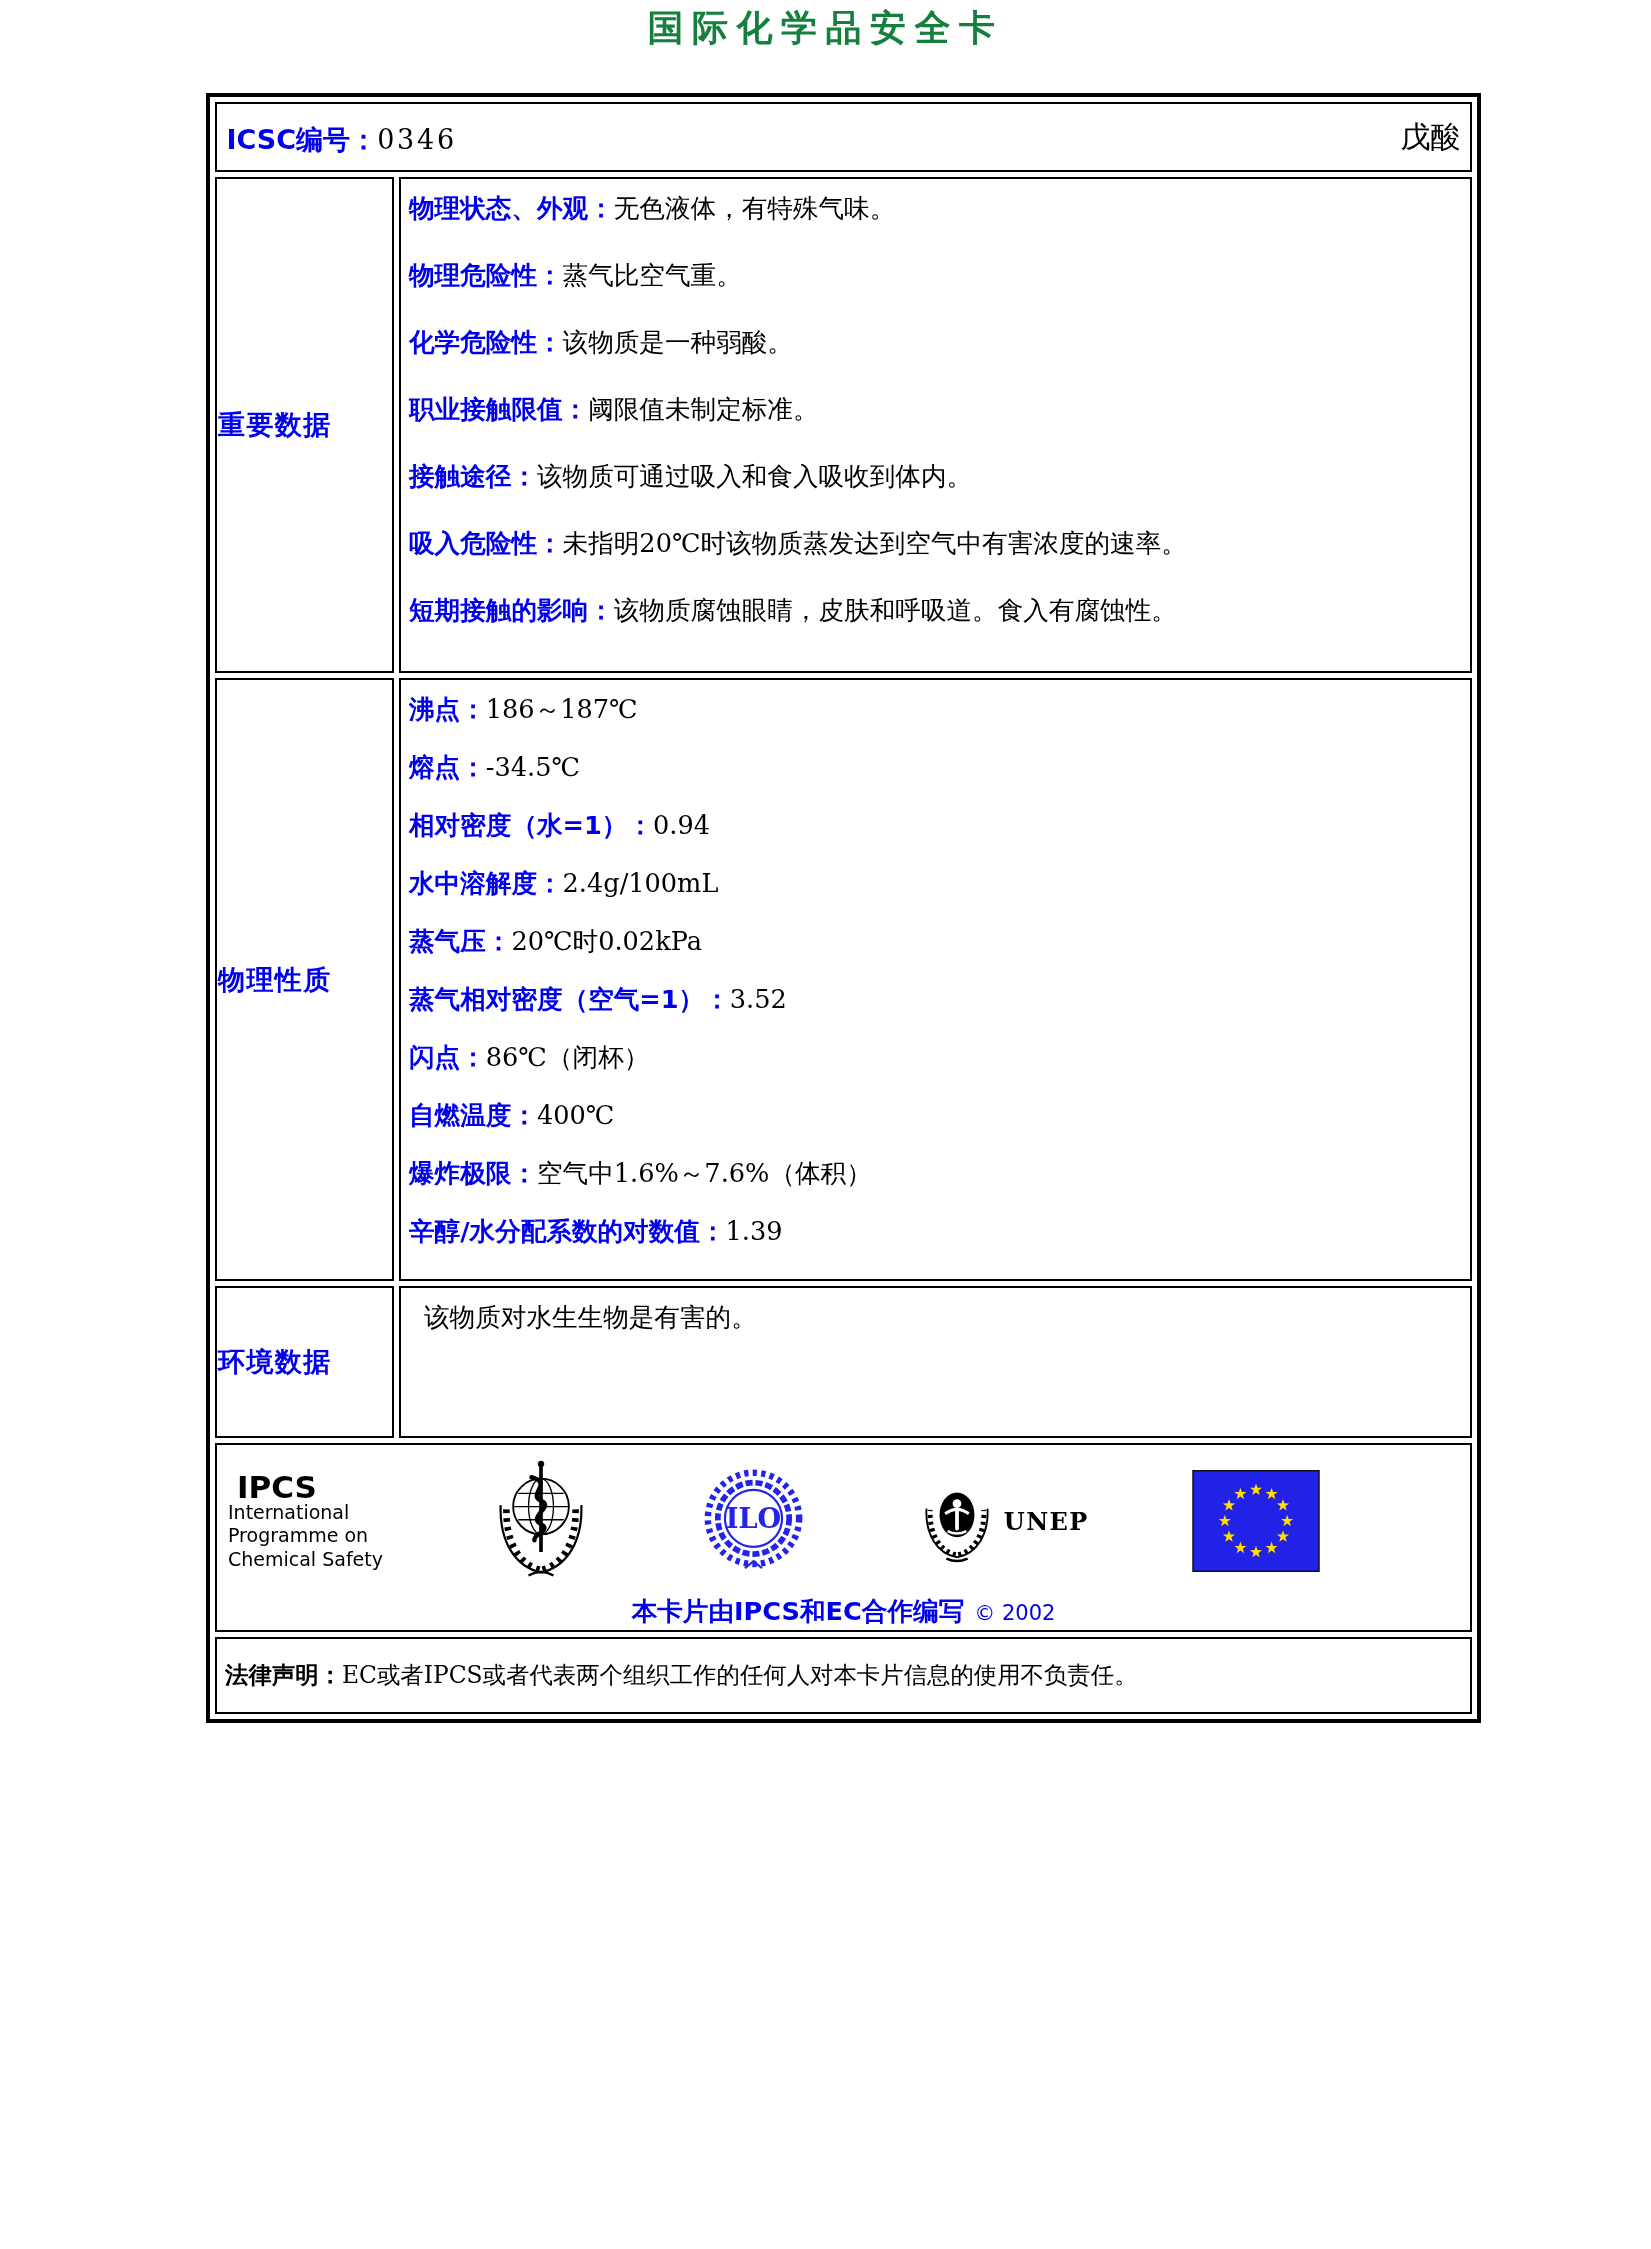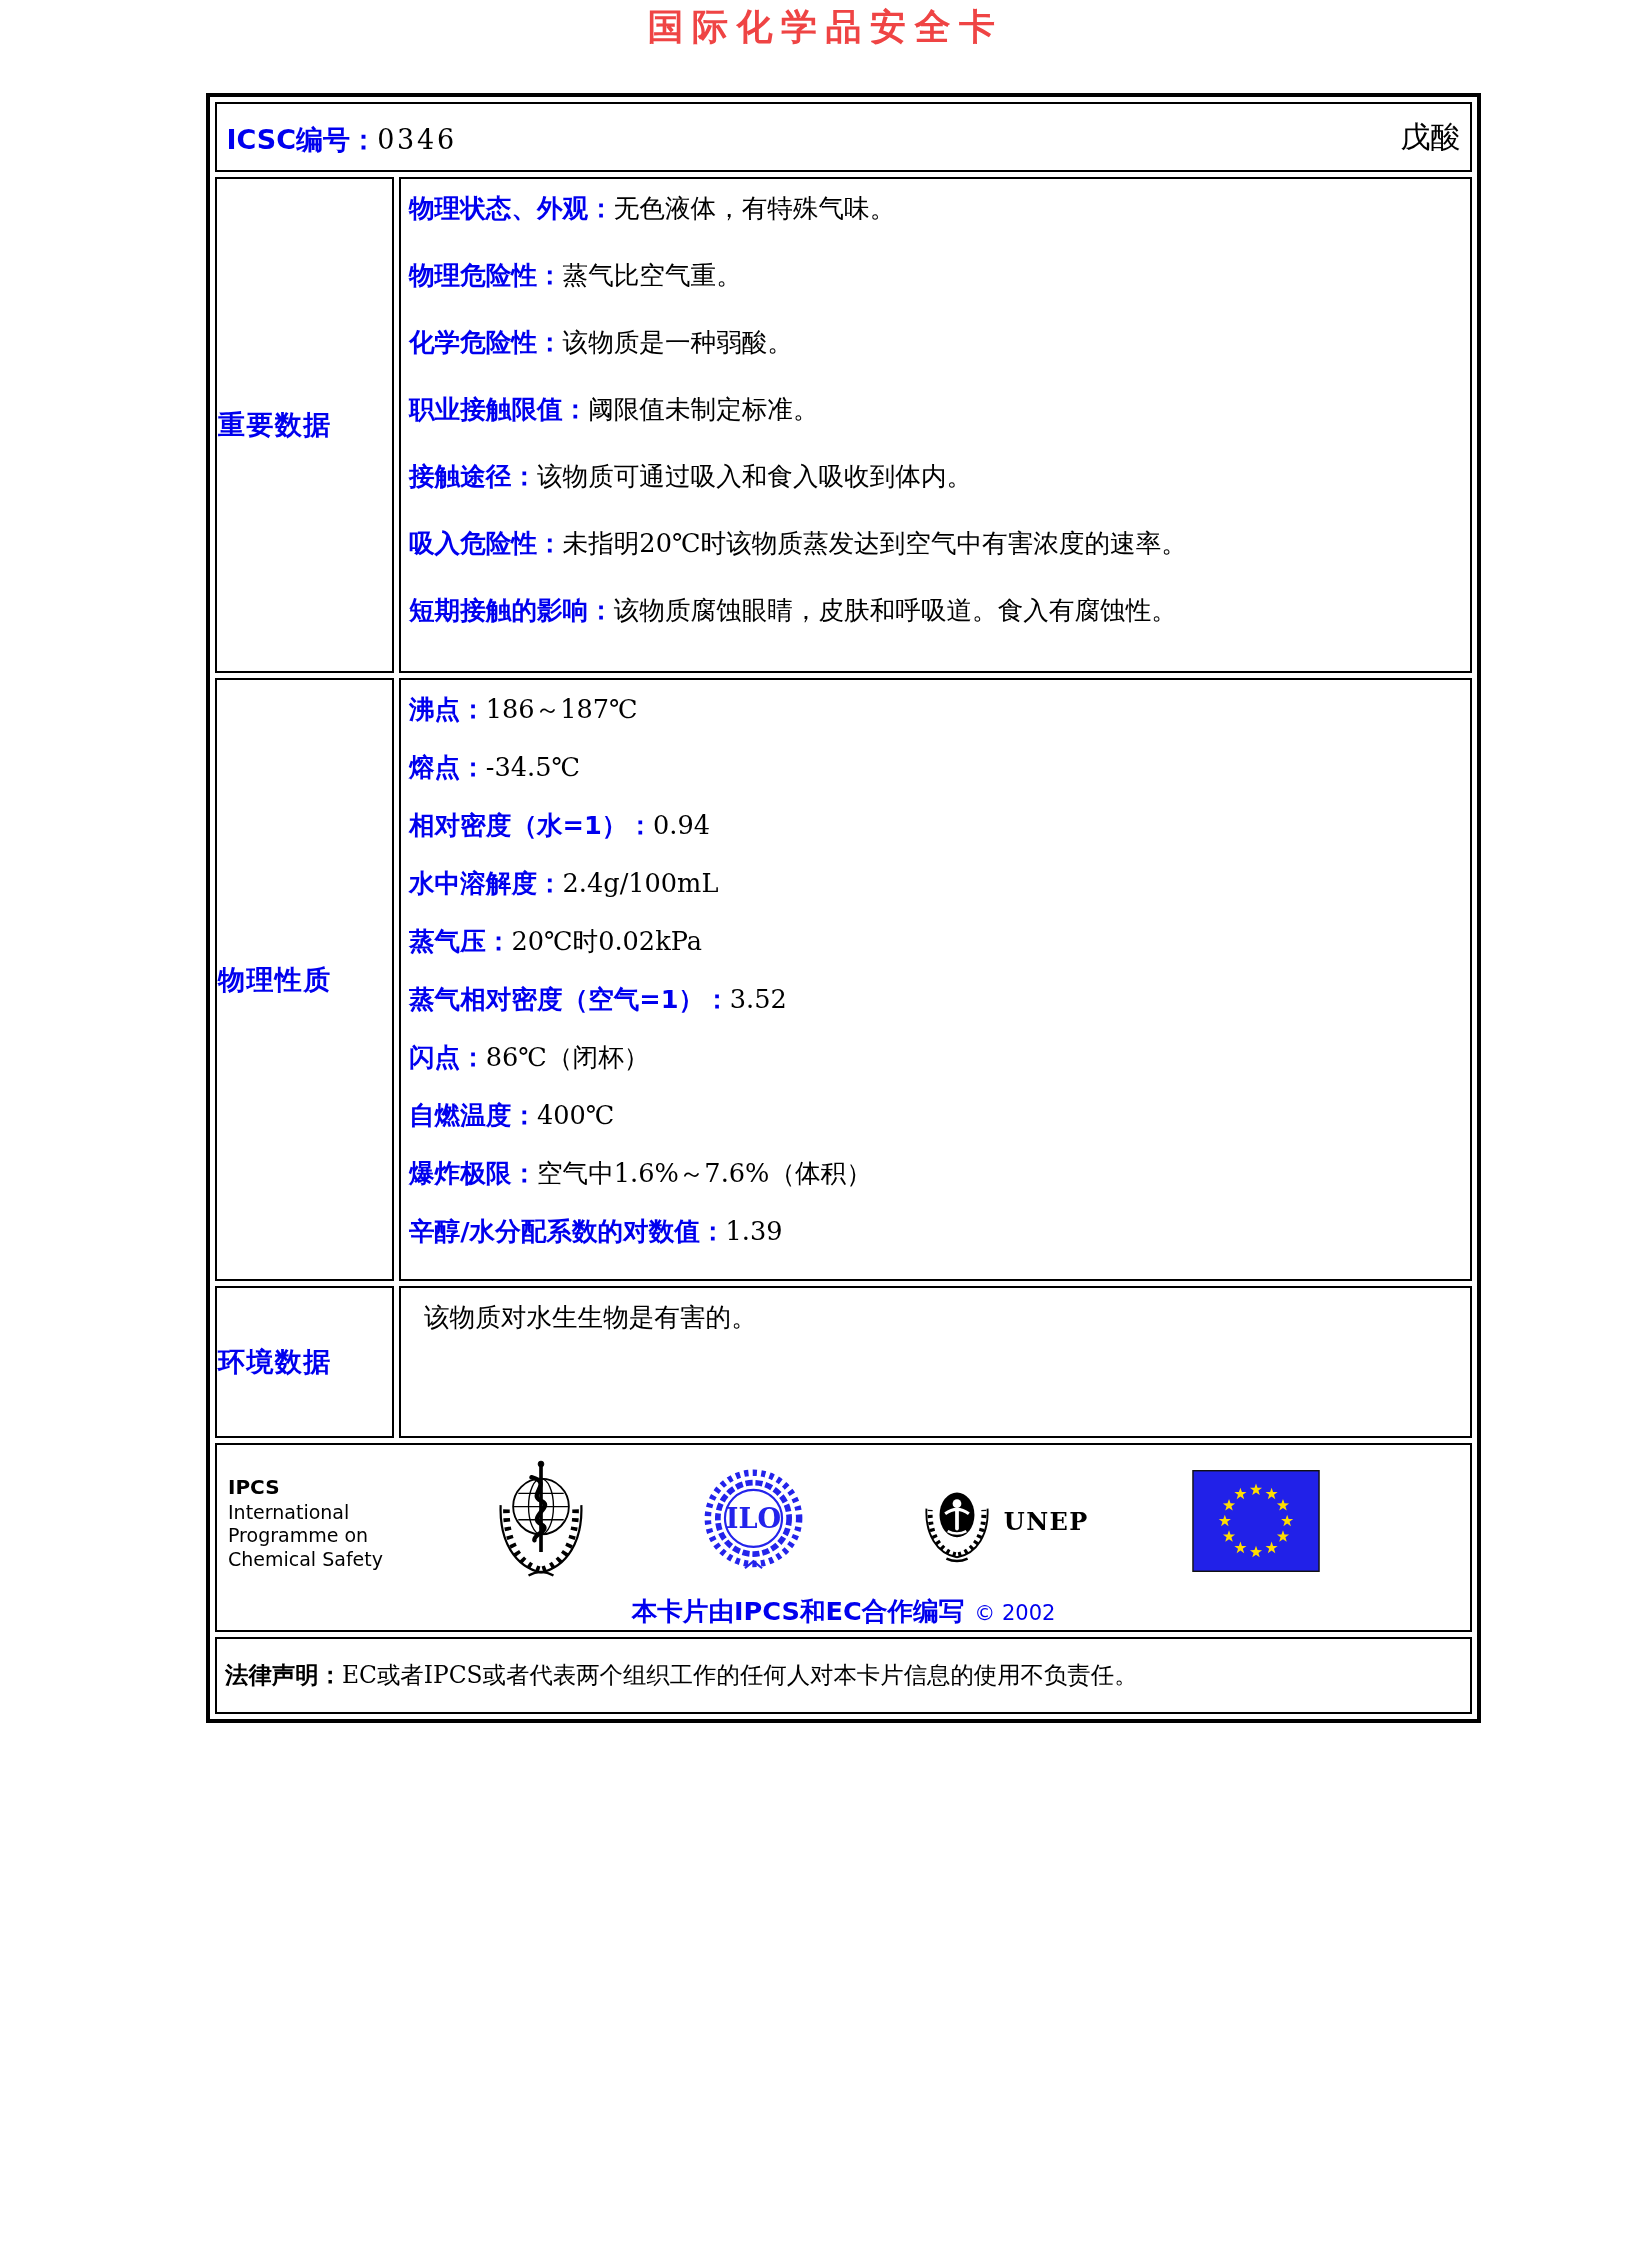--- a/index.html
+++ b/index.html
@@ -1,23 +1,23 @@
 <!DOCTYPE html>
 <html style="font-size:11.4px"><head>
 <meta charset="utf-8">
 <style>
   html,body{margin:0;padding:0;}
   body{
     width:1651px;height:2250px;background:#ffffff;position:relative;
     font-family:"DejaVu Sans","Liberation Sans",sans-serif;
   }
   .page-title{
-    margin-top:7px;text-align:center;color:#ef4444;font-weight:bold;
+    margin-top:7px;text-align:center;color:#15803d;font-weight:bold;
     font-size:36px;line-height:41px;letter-spacing:8.5px;
-    font-family:Liberation Serif, serif;
+    font-family:Liberation Sans, sans-serif;
   }
   table.card{
     table-layout:fixed;width:1275px;margin:45px 0 0 206px;
     border:4.3px solid #000;border-collapse:separate;border-spacing:5px;background:#fff;
   }
   td{border:2.1px solid #000;vertical-align:top;background:#fff;overflow:hidden;}
   td.hdr{height:64px;vertical-align:middle;}
   .hdr-flex{display:flex;justify-content:space-between;align-items:flex-end;padding:0 8.5px;}
   .icsc-label{color:#0000EE;font-weight:bold;font-size:27px;}
   .icsc-number{color:#000;font-size:27px;letter-spacing:2.8px;font-family:"DejaVu Serif","Liberation Serif",serif;}
@@ -30,21 +30,21 @@
   td.c-notes{height:114px;}
   td.c-extra{height:114px;}
   .content-pad{padding:11.4px 10px 0 7px;}
   .field-line{line-height:34px;font-size:25.6px;margin:0 0 33px 0;}
   .prop-line{line-height:34px;font-size:25.6px;margin:0 0 24px 0;}
   .f-label{color:#0000EE;font-weight:bold;}
   .f-value{color:#000;font-family:"DejaVu Serif","Liberation Serif",serif;}
   td.logos{height:178px;vertical-align:top;}
   .logos-row{display:flex;justify-content:space-between;align-items:center;padding:10px 149px 0 10px;height:132px;}
   .ipcs-block{color:#000;}
-  .ipcs-acro{font-weight:bold;font-size:20px;line-height:28px;}
+  .ipcs-acro{font-weight:bold;font-size:31px;line-height:28px;margin-left:9px;}
   .ipcs-line{font-size:19px;line-height:23.4px;}
   .unep-block{display:flex;flex-direction:row;align-items:center;}
   .unep-text{font-family:"DejaVu Serif","Liberation Serif",serif;font-weight:bold;font-size:24px;line-height:24px;color:#000;letter-spacing:1.4px;}
   .caption-row{text-align:center;margin-top:5.7px;}
   .caption-main{color:#0000EE;font-weight:bold;font-size:25.6px;}
   .caption-copy{color:#0000EE;font-size:21px;margin-left:10px;}
   td.legal{height:71px;vertical-align:middle;}
   .legal-line{padding-left:7px;font-size:23.4px;}
   .legal-label{color:#000;font-weight:bold;}
   .legal-text{color:#000;font-family:"DejaVu Serif","Liberation Serif",serif;margin-top:8px;}

